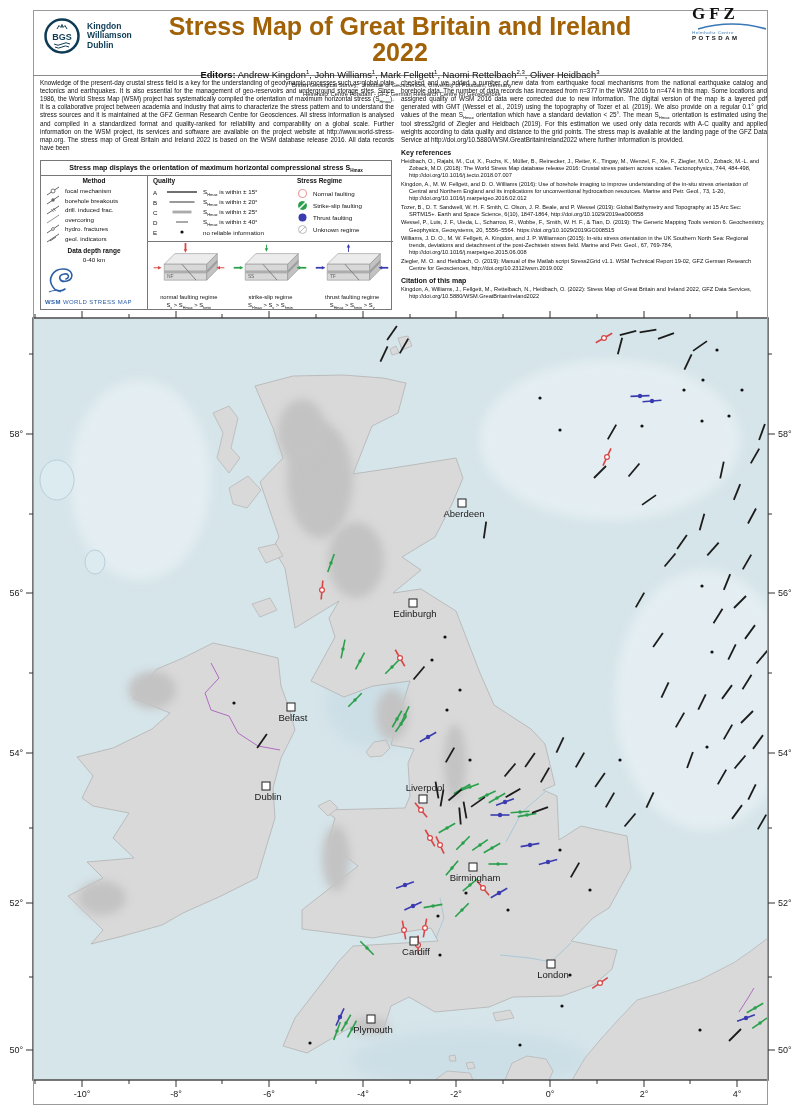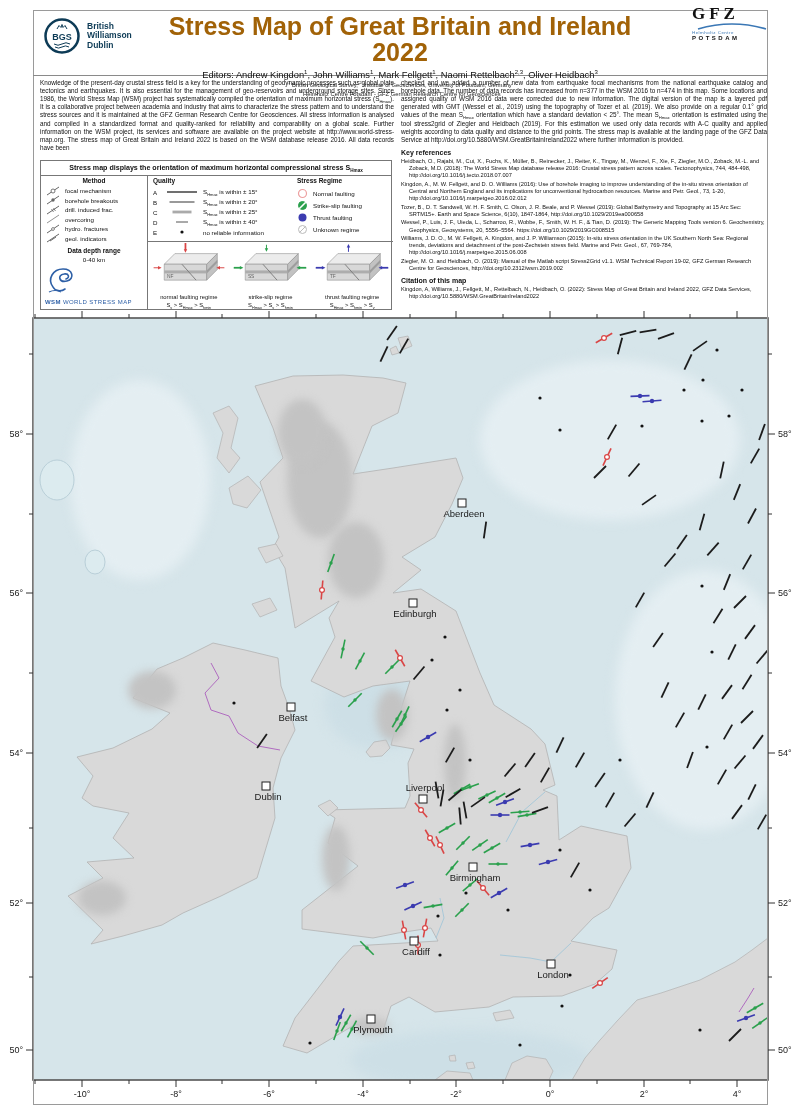--- a/index.html
+++ b/index.html
@@ -8,21 +8,21 @@
   sup{font-size:65%;vertical-align:super;line-height:0;}
   sub{font-size:65%;vertical-align:sub;line-height:0;}
   .poster-border{position:absolute;left:33px;top:10px;width:735px;height:1095px;border:1px solid #9a9a9a;}
   .header-divider{position:absolute;left:33px;top:75px;width:735px;border-top:1px solid #8a8a8a;}
   
   .bgs{position:absolute;left:42px;top:16px;display:flex;align-items:center;gap:5px;}
   .bgs-text{color:#0d3b56;font-weight:bold;font-size:8.5px;line-height:1.1;}
   .titleblock{position:absolute;left:140px;top:13px;width:520px;text-align:center;}
   .map-title{font-size:25px;font-weight:bold;color:#a16207;margin:0;line-height:1.05;}
   .editors{font-size:9.3px;margin-top:4px;}
-  .editors b{font-weight:normal;text-align:right;}
+  .editors b{font-weight:bold;text-align:right;}
   .affil{font-size:5.8px;color:#222;line-height:1.35;margin-top:2px;}
   .gfz{position:absolute;left:692px;top:4px;width:80px;text-align:left;}
   .gfz-abbr{font-size:17px;font-weight:bold;letter-spacing:4px;color:#111;font-family:"Liberation Serif",serif;}
   .gfz-arc{display:block;margin:-2px auto 0;}
   .gfz-l1{font-size:4.4px;color:#3a77b5;letter-spacing:.5px;}
   .gfz-l2{font-size:6px;font-weight:bold;letter-spacing:2.5px;color:#111;}
   
   .col-left{position:absolute;left:40px;top:79px;width:354px;}
   .col-right{position:absolute;left:401px;top:79px;width:366px;}
   .intro{font-size:6.35px;line-height:1.28;text-align:justify;margin:0;}
@@ -722,21 +722,21 @@
 
 <div class="bgs">
   <svg width="40" height="40" viewBox="0 0 40 40">
     <circle cx="20" cy="20" r="16.5" fill="#fff" stroke="#0d3b56" stroke-width="2.5"></circle>
     <path d="M15,13 l2,-3.5 l2,2 l1,-3 l1,3 l2,-2 l2,3.5" fill="none" stroke="#0d3b56" stroke-width="1"></path>
     <text x="20" y="24" font-size="9" font-weight="bold" fill="#0d3b56" text-anchor="middle" font-family="Liberation Sans, sans-serif">BGS</text>
     <path d="M12,28 q4,2.5 8,0 q4,-2.5 8,0" fill="none" stroke="#0d3b56" stroke-width="1"></path>
     <path d="M13,31 q3.5,2.2 7,0 q3.5,-2.2 7,0" fill="none" stroke="#0d3b56" stroke-width="1"></path>
   </svg>
   <div class="bgs-text">
-    <div>British</div>
+    <div>Kingdon</div>
     <div>Williamson</div>
     <div>Dublin</div>
   </div>
 </div>
 
 <div class="titleblock">
   <h1 class="map-title">Stress Map of Great Britain and Ireland 2022</h1>
   <div class="editors"><b>Editors:</b> <span>Andrew Kingdon<sup>1</sup>, John Williams<sup>1</sup>, Mark Fellgett<sup>1</sup>, Naomi Rettelbach<sup>2,3</sup>, Oliver Heidbach<sup>3</sup></span></div>
   <div class="affil"><sup>1</sup> British Geological Survey, <sup>2</sup> Institute of Geosciences, University of Potsdam, Germany</div>
   <div class="affil"><sup>3</sup> Helmholtz Centre Potsdam - GFZ German Research Centre for Geosciences</div>

